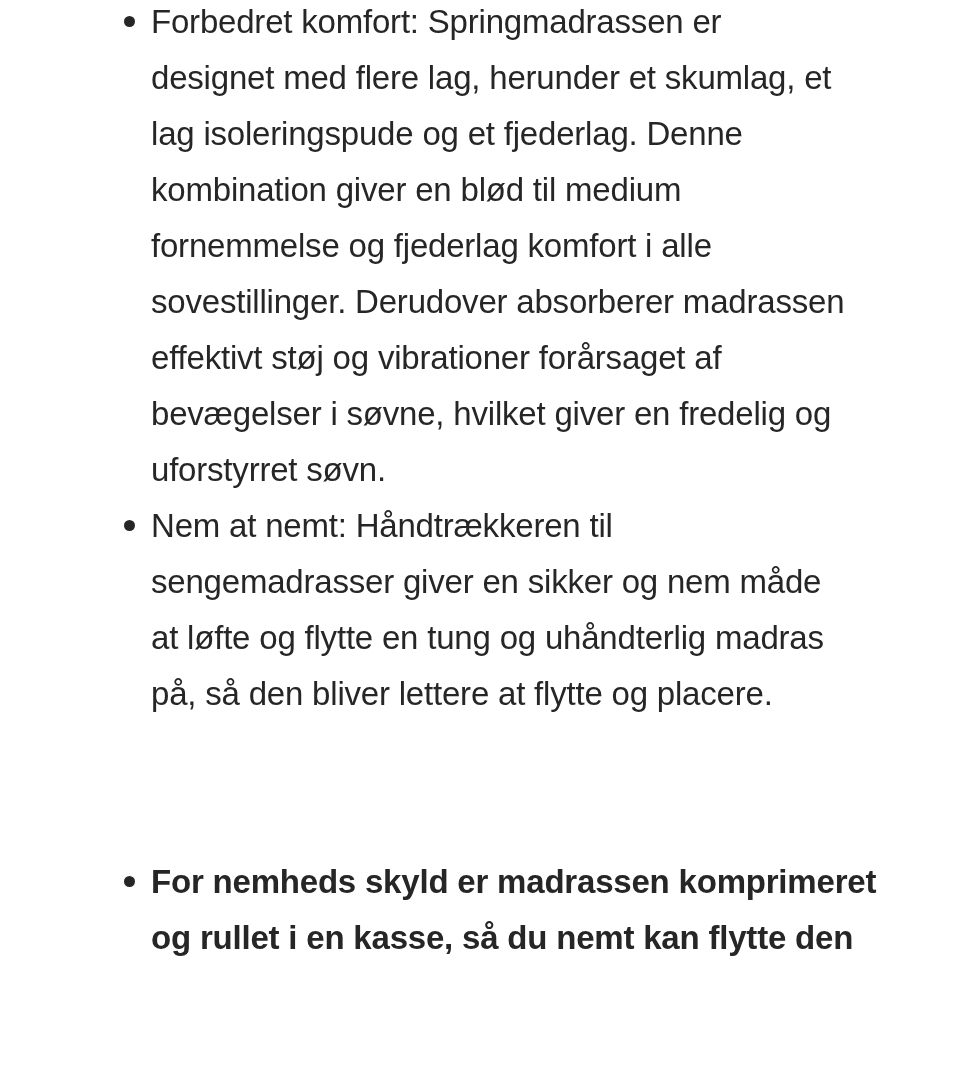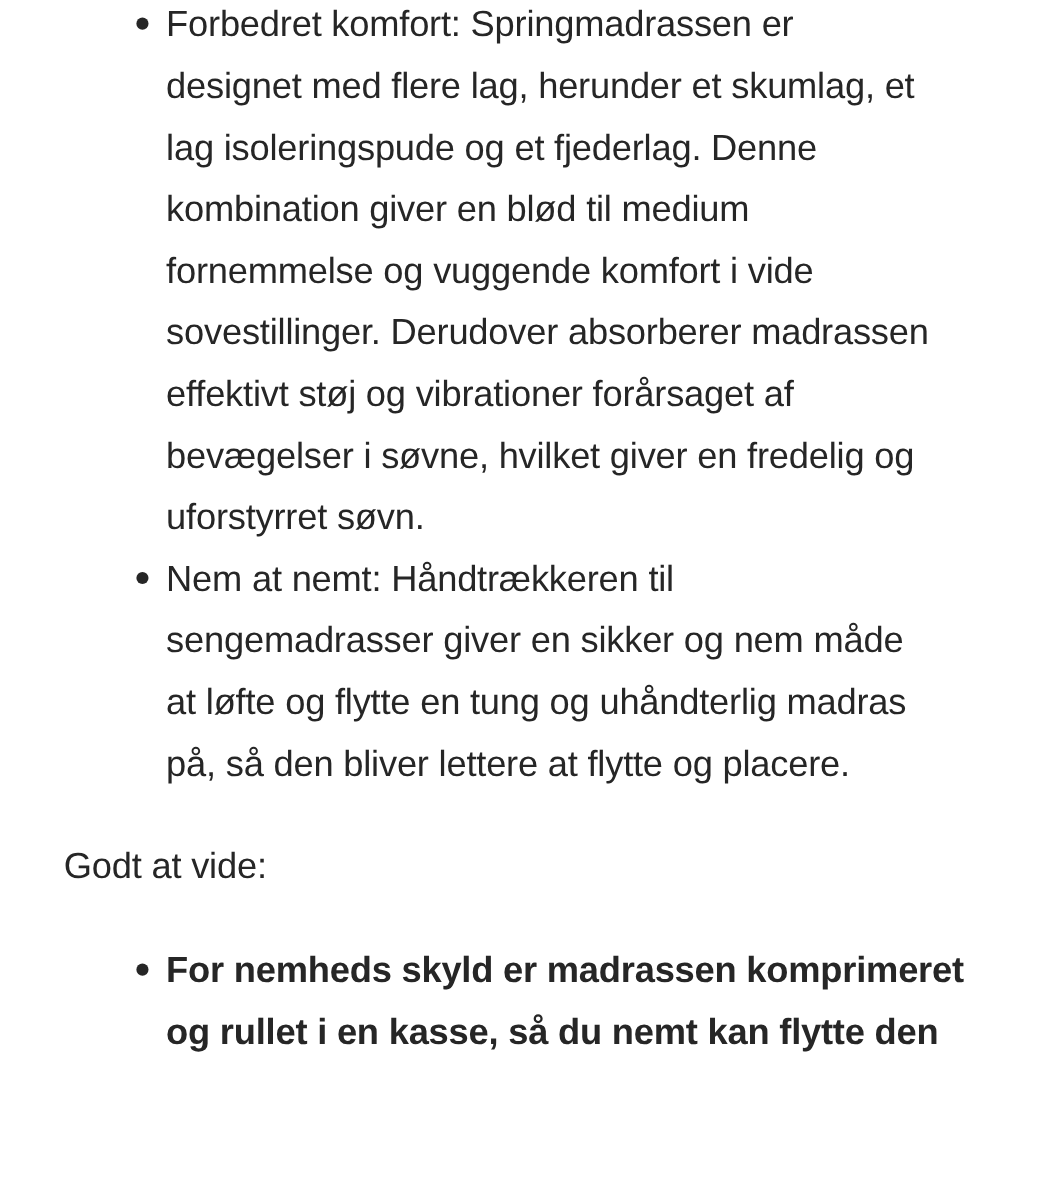--- a/index.html
+++ b/index.html
@@ -62,36 +62,35 @@
 
 <div class="page">
 
   <ul class="bullets" id="list-features">
     <li>
       <span class="bullet-dot"></span>
       <span class="line">Forbedret komfort: Springmadrassen er</span>
       <span class="line">designet med flere lag, herunder et skumlag, et</span>
       <span class="line">lag isoleringspude og et fjederlag. Denne</span>
       <span class="line">kombination giver en blød til medium</span>
-      <span class="line">fornemmelse og vuggende komfort i vide</span>
+      <span class="line">fornemmelse og fjederlag komfort i alle</span>
       <span class="line">sovestillinger. Derudover absorberer madrassen</span>
       <span class="line">effektivt støj og vibrationer forårsaget af</span>
       <span class="line">bevægelser i søvne, hvilket giver en fredelig og</span>
       <span class="line">uforstyrret søvn.</span>
     </li>
     <li>
       <span class="bullet-dot"></span>
       <span class="line">Nem at nemt: Håndtrækkeren til</span>
       <span class="line">sengemadrasser giver en sikker og nem måde</span>
       <span class="line">at løfte og flytte en tung og uhåndterlig madras</span>
       <span class="line">på, så den bliver lettere at flytte og placere.</span>
     </li>
   </ul>
 
-  <div class="heading">Godt at vide:</div>
 
   <ul class="bullets" id="list-good">
     <li>
       <span class="bullet-dot"></span>
       <span class="line">For nemheds skyld er madrassen komprimeret</span>
       <span class="line">og rullet i en kasse, så du nemt kan flytte den</span>
     </li>
   </ul>
 
 </div>

